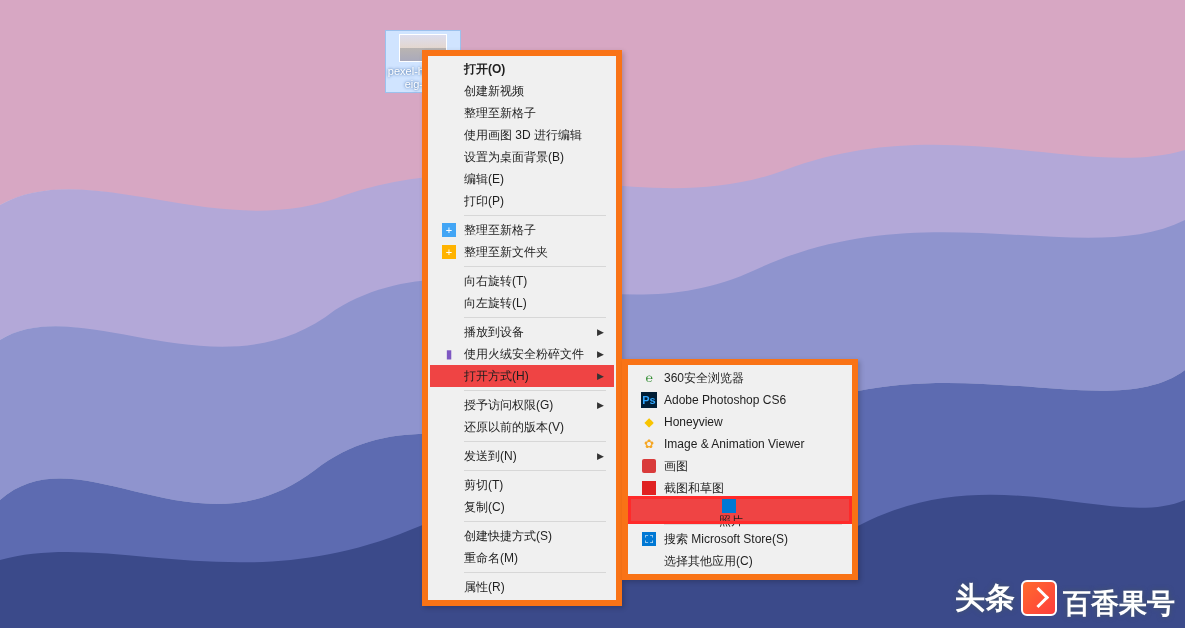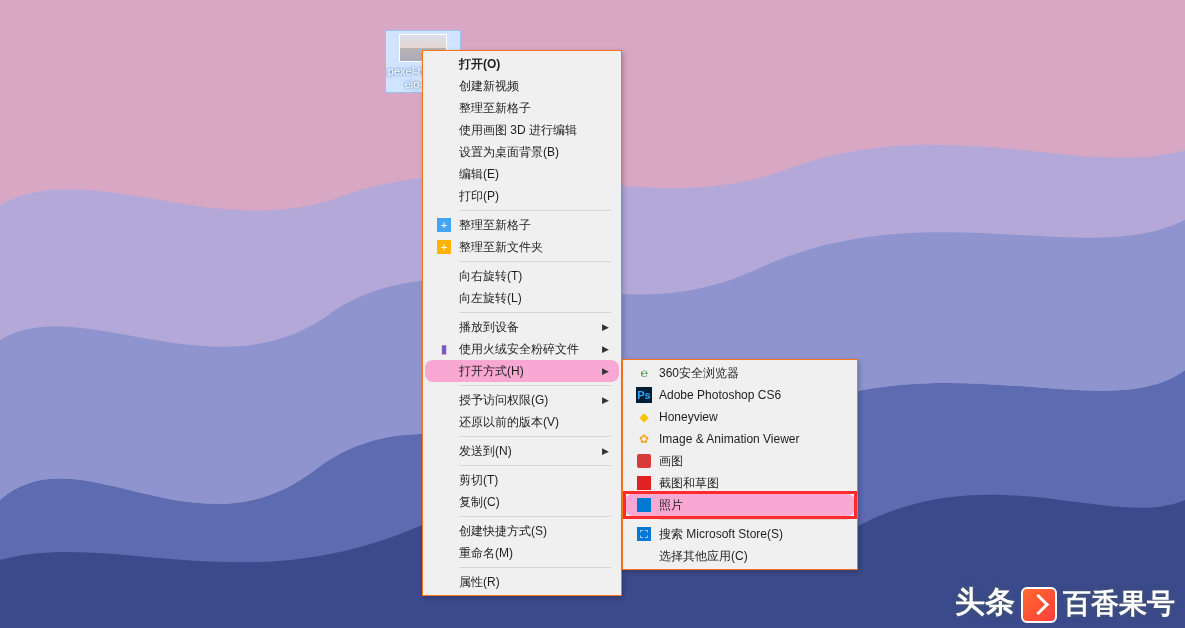--- a/index.html
+++ b/index.html
@@ -8,26 +8,26 @@
 
 .wallpaper { position:absolute; inset:0; background:linear-gradient(180deg,#d9c8df 0%,#e3c7d5 25%,#cac7e2 50%,#bfc6df 100%); }
 .wallpaper svg { position:absolute; inset:0; width:100%; height:100%; }
 
 
 .desktop-icon { position:absolute; top:30px; left:385px; width:76px; text-align:center; background:#d0e4ff; padding:3px 1px 1px; border:1px solid #9cc1ed; }
 .desktop-icon .thumb { width:48px; height:28px; margin:0 auto 3px; background:linear-gradient(180deg,#dde 0%,#e3d7cf 50%,#b9b4b2 51%,#aab 100%); border:1px solid #fff; }
 .desktop-icon .label { font-size:11px; line-height:13px; color:#fff; text-shadow:0 0 3px #205090; word-break:break-all; }
 
 
-.menu { position:absolute; background:#f0f0f0; border:1px solid #f97316; box-shadow:2px 2px 5px rgba(0,0,0,.2); font-size:12px; color:#1e1e1e; padding:2px; }
+.menu { position:absolute; background:#f0f0f0; border:6px solid #f97316; box-shadow:2px 2px 5px rgba(0,0,0,.2); font-size:12px; color:#1e1e1e; padding:2px; }
 .menu .item { display:flex; align-items:center; height:22px; padding:0 30px 0 8px; position:relative; white-space:nowrap; }
 .menu .item .ico { width:22px; display:inline-flex; align-items:center; justify-content:center; font-size:12px; }
 .menu .item .txt { flex:1; padding-left:4px; }
 .menu .item.bold { font-weight:600; }
-.menu .item.hl { background:#f9a8d4;border-radius:8px; }
+.menu .item.hl { background:#ef4444; }
 .menu .item .arrow { position:absolute; right:10px; font-size:9px; color:#333; }
 .menu hr { border:none; border-top:1px solid #d7d7d7; margin:3px 8px 3px 34px; }
 
 .menu1 { top:50px; left:422px; width:200px; }
 .menu2 { top:359px; left:622px; width:236px; }
 
 .redbox { border:3px solid #ff2a2a; position:absolute; }
 
 .ico-360 { color:#2e8b2e; }
 .ico-ps { background:#001e36; color:#31a8ff; font-size:11px; font-weight:bold; width:16px; height:16px; display:inline-flex; align-items:center; justify-content:center; }
@@ -35,21 +35,21 @@
 .ico-paint { background:#d93b3b; width:14px; height:14px; border-radius:2px; }
 .ico-p3d { background:#2277d6; width:14px; height:14px; }
 .ico-snip { background:#e02222; width:14px; height:14px; position:relative; }
 .ico-photos { background:#0078d4; width:14px; height:14px; }
 .ico-store { background:#0078d4; color:#fff; width:14px; height:14px; font-size:11px; display:inline-flex; align-items:center; justify-content:center; }
 .ico-img { color:#f5a623; }
 .ico-plus { width:14px; height:14px; color:#fff; font-size:11px; display:inline-flex; align-items:center; justify-content:center; line-height:14px; }
 .ico-shred { color:#7e57c2; }
 
 
-.watermark { position:absolute; bottom:5px; right:10px; display:flex; align-items:flex-end; gap:6px; }
+.watermark { position:absolute; bottom:5px; right:10px; display:flex; align-items:center; gap:6px; }
 .watermark .tt { font-size:30px; font-weight:bold; color:#fff; text-shadow:0 0 5px #456; }
 .watermark .logo { width:36px; height:36px; background:linear-gradient(135deg,#ff6b2d,#ff3d3d); border-radius:6px; border:2px solid #fff; position:relative; }
 .watermark .logo:after{content:"";position:absolute;top:8px;left:8px;width:12px;height:12px;border:3px solid #fff;border-left:none;border-bottom:none;transform:rotate(45deg);}
 .watermark .bxg { font-size:28px; font-weight:bold; color:#fff; text-shadow:0 0 5px #456;margin-top:12px; }
 </style>
 </head>
 <body>
 
 <div class="wallpaper">
   <svg viewBox="0 0 1185 628" preserveAspectRatio="none">
@@ -205,21 +205,21 @@
         <span class="ico-paint"></span>
       </span>
       <span class="txt">画图</span>
     </div>
     <div class="item">
       <span class="ico">
         <span class="ico-snip"></span>
       </span>
       <span class="txt">截图和草图</span>
     </div>
-    <div class="item hl" style="position: relative;">
+    <div class="item hl" style="position: relative; flex-direction: column;">
       <span class="ico">
         <span class="ico-photos"></span>
       </span>
       <span class="txt">照片</span>
       <span class="redbox" style="inset: -3px -2px; z-index: 2;"></span>
     </div>
     <hr>
     <div class="item">
       <span class="ico">
         <span class="ico-store">⛶</span>

